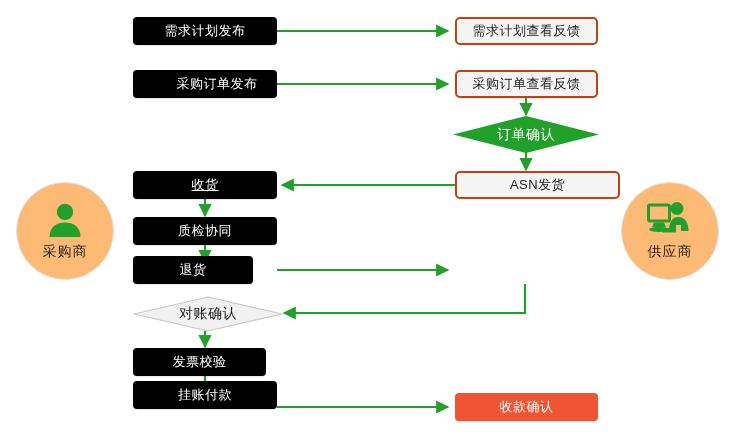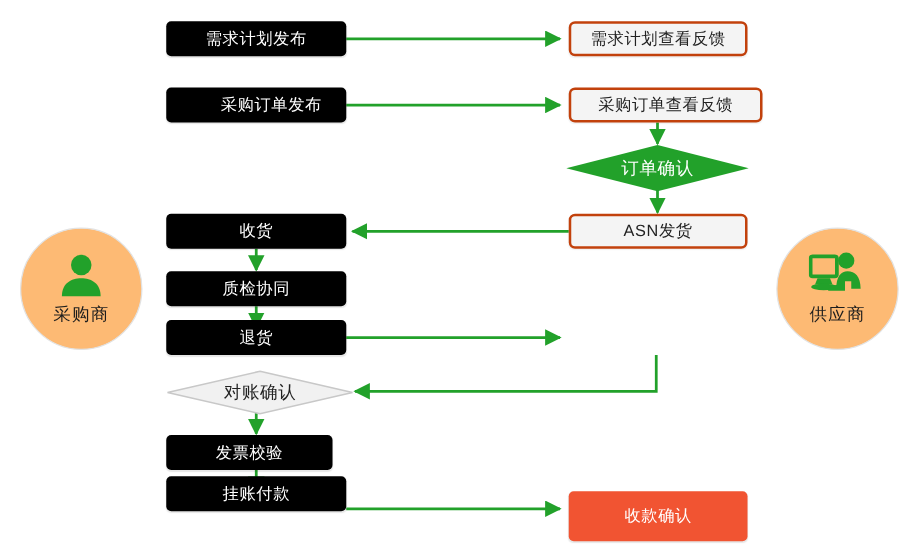--- a/index.html
+++ b/index.html
@@ -178,29 +178,29 @@
   </div>
 
   <div class="node node-green" style="left:133px; top:17px; width:144px; height:28px;">
     <span>需求计划发布</span>
   </div>
 
   <div class="node node-green" style="left:133px; top:70px; width:144px; height:28px;padding-left:24px;">
     <span>采购订单发布</span>
   </div>
 
-  <div class="node node-green" style="left:133px; top:171px; width:144px; height:28px;">
+  <div class="node node-green" style="left:133px; top:171px; width:144px; height:28px;text-decoration:underline;">
     <span>收货</span>
   </div>
 
   <div class="node node-green" style="left:133px; top:217px; width:144px; height:28px;">
     <span>质检协同</span>
   </div>
 
-  <div class="node node-green" style="left:133px; top:256px; width:144px; height:28px;">
+  <div class="node node-green" style="left:133px; top:256px; width:120px; height:28px;">
     <span>退货</span>
   </div>
 
   <div class="diamond diamond-plain" style="left:133px; top:296px; width:150px; height:36px;">
     <svg width="150" height="36" viewBox="0 0 150 36" xmlns="http://www.w3.org/2000/svg">
       <polygon points="75,1 149,18 75,35 1,18" fill="#f1f1f1" stroke="#c8c8c8" stroke-width="1.2"></polygon>
     </svg>
     <span class="dlabel">对账确认</span>
   </div>
 
@@ -209,33 +209,33 @@
   </div>
 
   <div class="node node-green" style="left:133px; top:381px; width:144px; height:28px;">
     <span>挂账付款</span>
   </div>
 
   <div class="node node-plain" style="left:455px; top:17px; width:143px; height:28px;">
     <span>需求计划查看反馈</span>
   </div>
 
-  <div class="node node-plain" style="left:455px; top:70px; width:155px; height:28px;">
+  <div class="node node-plain" style="left:455px; top:70px; width:143px; height:28px;">
     <span>采购订单查看反馈</span>
   </div>
 
   <div class="diamond diamond-green" style="left:453px; top:116px; width:146px; height:37px;">
     <svg width="146" height="37" viewBox="0 0 146 37" xmlns="http://www.w3.org/2000/svg">
       <polygon points="73,0 146,18.5 73,37 0,18.5" fill="#22a12a"></polygon>
     </svg>
     <span class="dlabel">订单确认</span>
   </div>
 
-  <div class="node node-plain" style="left:455px; top:171px; width:143px; height:28px;">
+  <div class="node node-plain" style="left:455px; top:171px; width:165px; height:28px;">
     <span>ASN发货</span>
   </div>
 
 
-  <div class="node node-red" style="left:455px; top:393px; width:143px; height:40px;text-align:center;">
+  <div class="node node-red" style="left:455px; top:393px; width:143px; height:28px;text-align:center;">
     <span>收款确认</span>
   </div>
 
 </div>
 
 </body></html>

